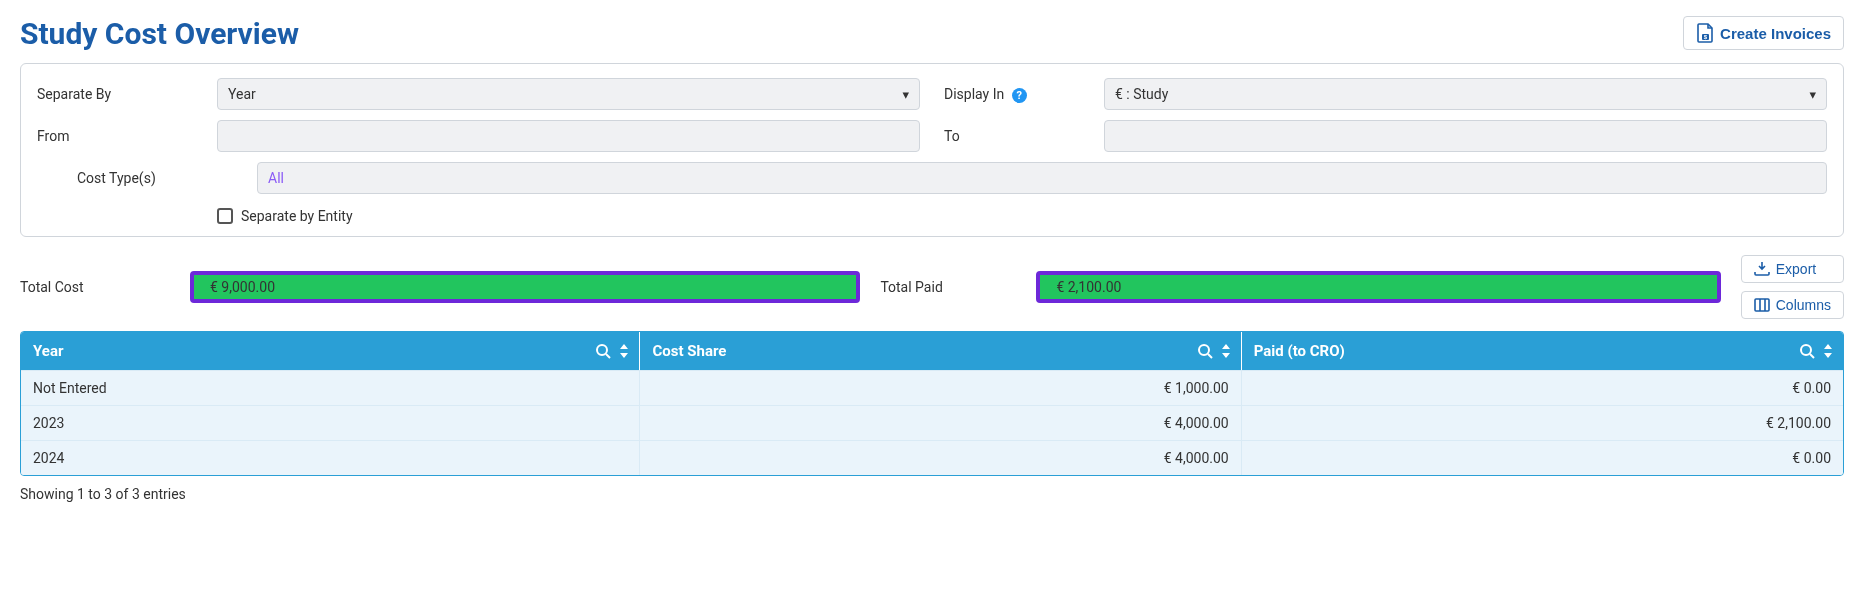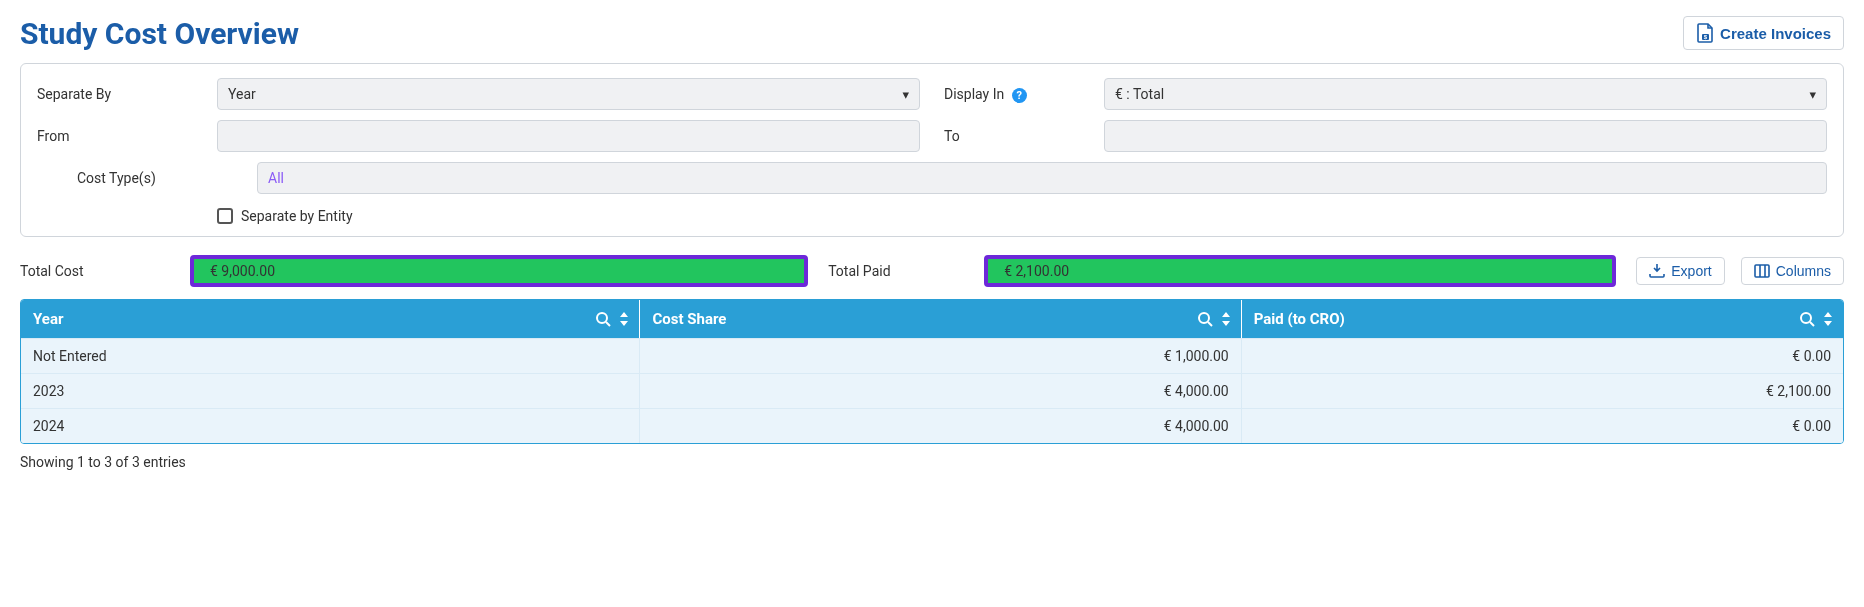--- a/index.html
+++ b/index.html
@@ -113,21 +113,21 @@
   .totals-row {
     display:flex;align-items:center;gap:20px;margin-bottom:12px;
   }
   .totals-row .grp { display:flex;align-items:center;flex:1;gap:8px; }
   .totals-row .lbl2 { width:162px;flex-shrink:0; }
   .totals-row .lbl2.mid { width:148px; }
   .totals-row .val-box {
     flex:1;border:4px solid #6d28d9;border-radius:4px;background:#22c55e;
     padding:5px 16px;height:32px;display:flex;align-items:center;
   }
-  .action-btns { display:flex;gap:16px; }
+  .action-btns { display:flex;gap:8px;flex-direction:column; }
   .table-wrap {
     border:1px solid #2a9fd6;border-radius:4px;overflow:hidden;margin-bottom:10px;
   }
   table { width:100%;border-collapse:separate;border-spacing:0; }
   th {
     background:#2a9fd6;color:#fff;font-weight:700;font-size:15px;
     text-align:left;padding:10px 12px;
     border-right:1px solid #fff;
     position:relative;
   }
@@ -170,21 +170,21 @@
         </div>
       </div>
     </div>
     <div>
       <div class="lbl mid">
         <span>Display In</span>
         <span class="help-icon">?</span>
       </div>
       <div class="fld">
         <div class="select-box">
-          <span>€ : Total</span>
+          <span>€ : Study</span>
           <span class="caret">▾</span>
         </div>
       </div>
     </div>
   </div>
 
   <div class="form-grid2" style="margin-top:10px;">
     <div>
       <div class="lbl">From</div>
       <div class="fld"><input class="text-box" type="text" value="" style=""></div>

